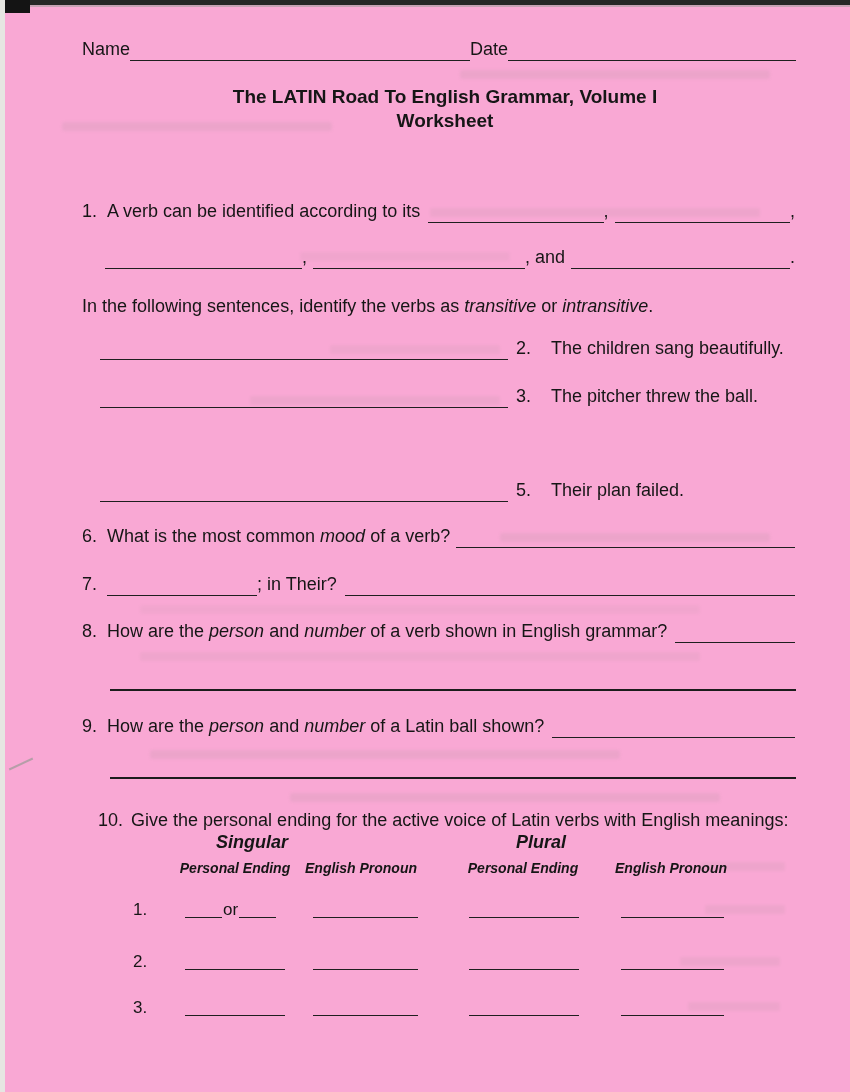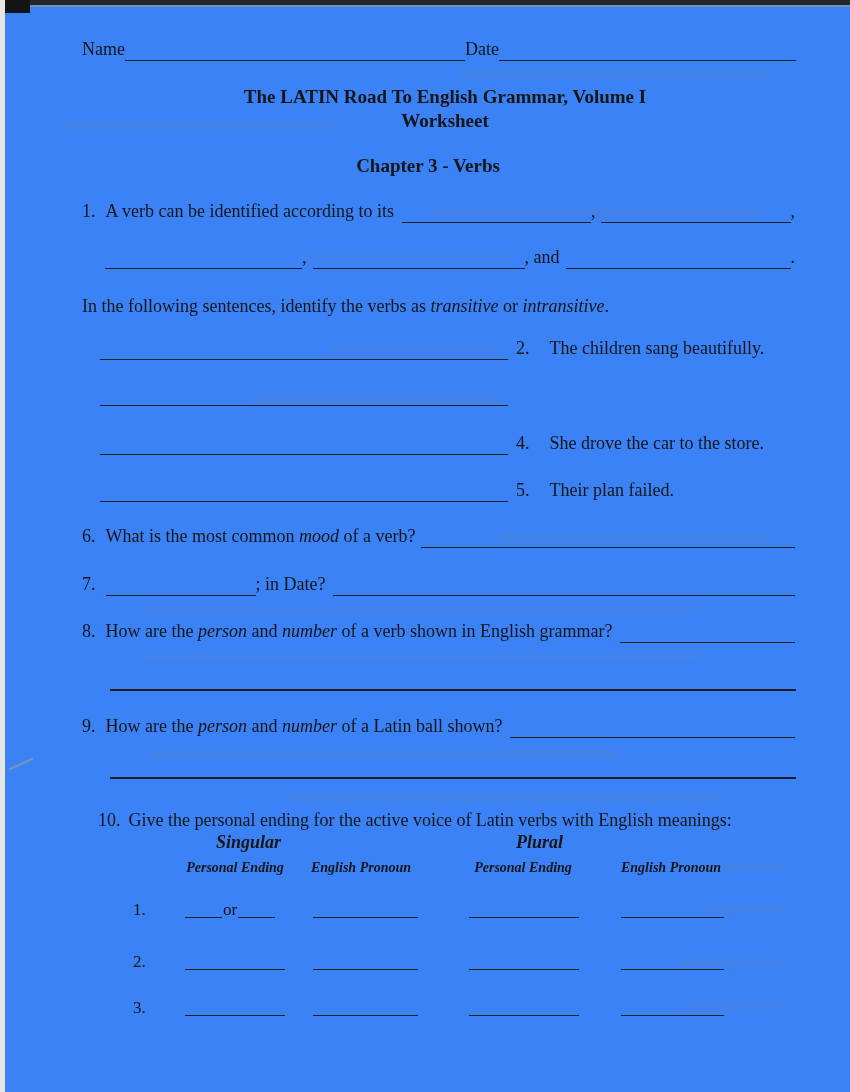--- a/index.html
+++ b/index.html
@@ -1,20 +1,20 @@
 <!DOCTYPE html>
 <html><head>
 <meta charset="utf-8">
 <style>
   html,body{margin:0;padding:0;background:#ffffff;}
   .page{
     position:relative;
     width:850px;height:1092px;
-    background:#3b82f6;
-    font-family:Liberation Serif, serif;
+    background:#f9a8d4;
+    font-family:Liberation Sans, sans-serif;
     color:#161616;
     overflow:hidden;
   }
   
   .top-strip{position:absolute;left:0;top:0;width:850px;height:5px;background:#262626;}
   .top-strip2{position:absolute;left:0;top:5px;width:850px;height:2px;background:#9a9a97;opacity:.55;}
   .corner-block{position:absolute;left:0;top:0;width:30px;height:13px;background:#141414;}
   .left-edge{position:absolute;left:0;top:0;width:5px;height:1092px;background:#e6e6e2;}
   .corner-mark{position:absolute;left:8px;top:763px;width:26px;height:2px;background:#9a9a96;transform:rotate(-25deg);opacity:.7;}
   .ghost{position:absolute;height:9px;background:#87877f;filter:blur(1.5px);border-radius:2px;opacity:.11;}
@@ -97,21 +97,20 @@
 
   <div class="abs row fz name-row">
     <span>Name</span>
       <span class="blank name-line"></span>
       <span>Date</span>
       <span class="blank date-line"></span>
   </div>
 
   <div class="abs center bold title2">Worksheet</div>
   <div class="abs center bold title1">The LATIN Road To English Grammar, Volume I</div>
-  <div class="abs center bold chapter">Chapter 3 - Verbs</div>
 
   <div class="abs row fz q1a">
     <span class="qnum">1.</span>
       <span>A verb can be identified according to its</span>
       <span class="blank grow" style="margin-left:8px;"></span>
       <span>,</span>
       <span class="blank grow" style="margin-left:6px;"></span>
       <span>,</span>
   </div>
   <div class="abs row fz q1b">
@@ -126,40 +125,37 @@
   <div class="abs fz instr">
     <span class="qtext"><span>In the following sentences, identify the verbs as </span><span class="it">transitive</span><span> or </span><span class="it">intransitive</span><span>.</span></span>
   </div>
 
   <div class="abs row fz sent" style="top:337px;">
     <span class="blank blank-lead"></span>
       <span class="qtext"><span>2.</span><span class="s-text">The children sang beautifully.</span></span>
   </div>
   <div class="abs row fz sent" style="top:385px;">
     <span class="blank blank-lead"></span>
-  </div>
-  <div class="abs row fz sent" style="top:432px;">
-    <span class="blank blank-lead"></span>
-      <span class="qtext"><span>4.</span><span class="s-text">She drove the car to the store.</span></span>
+      <span class="qtext"><span>3.</span><span class="s-text">The pitcher threw the ball.</span></span>
   </div>
   <div class="abs row fz sent" style="top:479px;">
     <span class="blank blank-lead"></span>
       <span class="qtext"><span>5.</span><span class="s-text">Their plan failed.</span></span>
   </div>
 
   <div class="abs row fz q6">
     <span class="qnum">6.</span>
       <span class="qtext"><span>What is the most common </span><span class="it">mood</span><span> of a verb?</span></span>
       <span class="blank grow" style="margin-left:6px;"></span>
   </div>
 
   <div class="abs row fz q7">
     <span class="qnum">7.</span>
       <span class="blank" style="width:150px;"></span>
-      <span style="margin-right:8px;">; in Date?</span>
+      <span style="margin-right:8px;">; in Their?</span>
       <span class="blank grow"></span>
   </div>
 
   <div class="abs row fz q8">
     <span class="qnum">8.</span>
       <span class="qtext"><span>How are the </span><span class="it">person</span><span> and </span><span class="it">number</span><span> of a verb shown in English grammar?</span></span>
       <span class="blank grow" style="margin-left:8px;"></span>
   </div>
   <div class="abs full-line line-a"></div>
 

